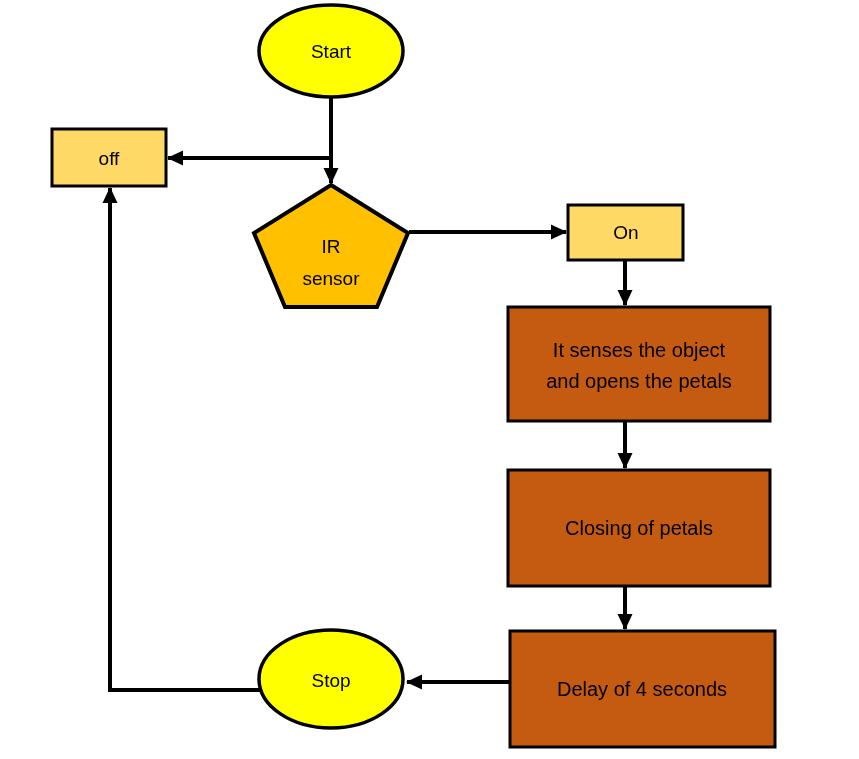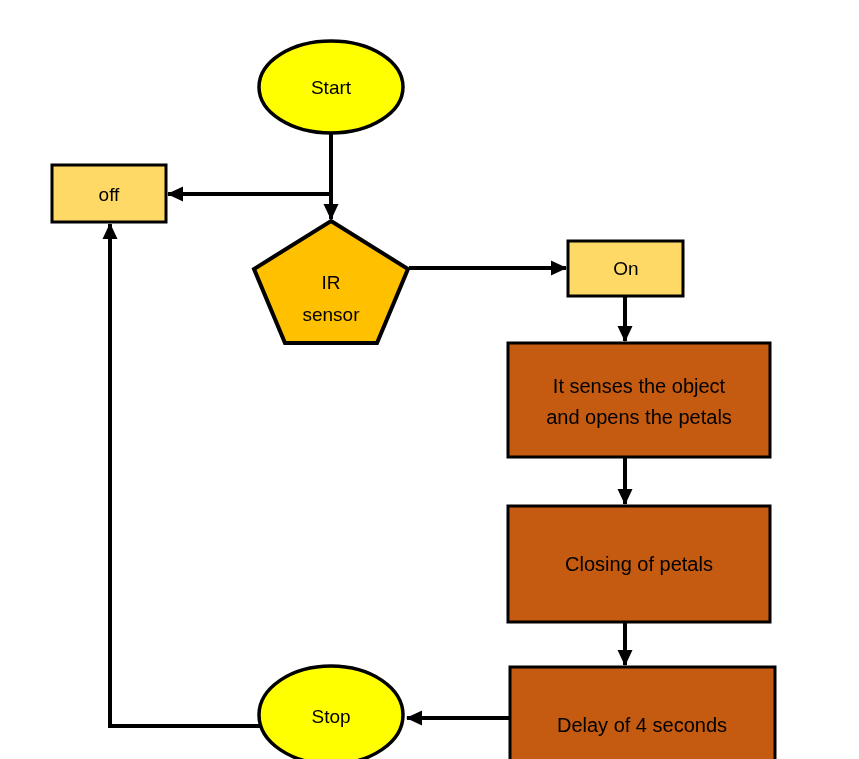--- a/index.html
+++ b/index.html
@@ -7,21 +7,20 @@
     padding: 0;
     background: #FFFFFF;
     width: 859px;
     height: 759px;
     overflow: hidden;
   }
   .canvas-wrap {
     width: 859px;
     height: 659px;
     position: relative;
-    margin-top: 36px;
   }
   svg text {
     font-family: "Liberation Sans", sans-serif;
     font-size: 19px;
     fill: #000000;
   }
   .shape {
     stroke: #000000;
   }
   .rect-shape { stroke-width: 3; }

